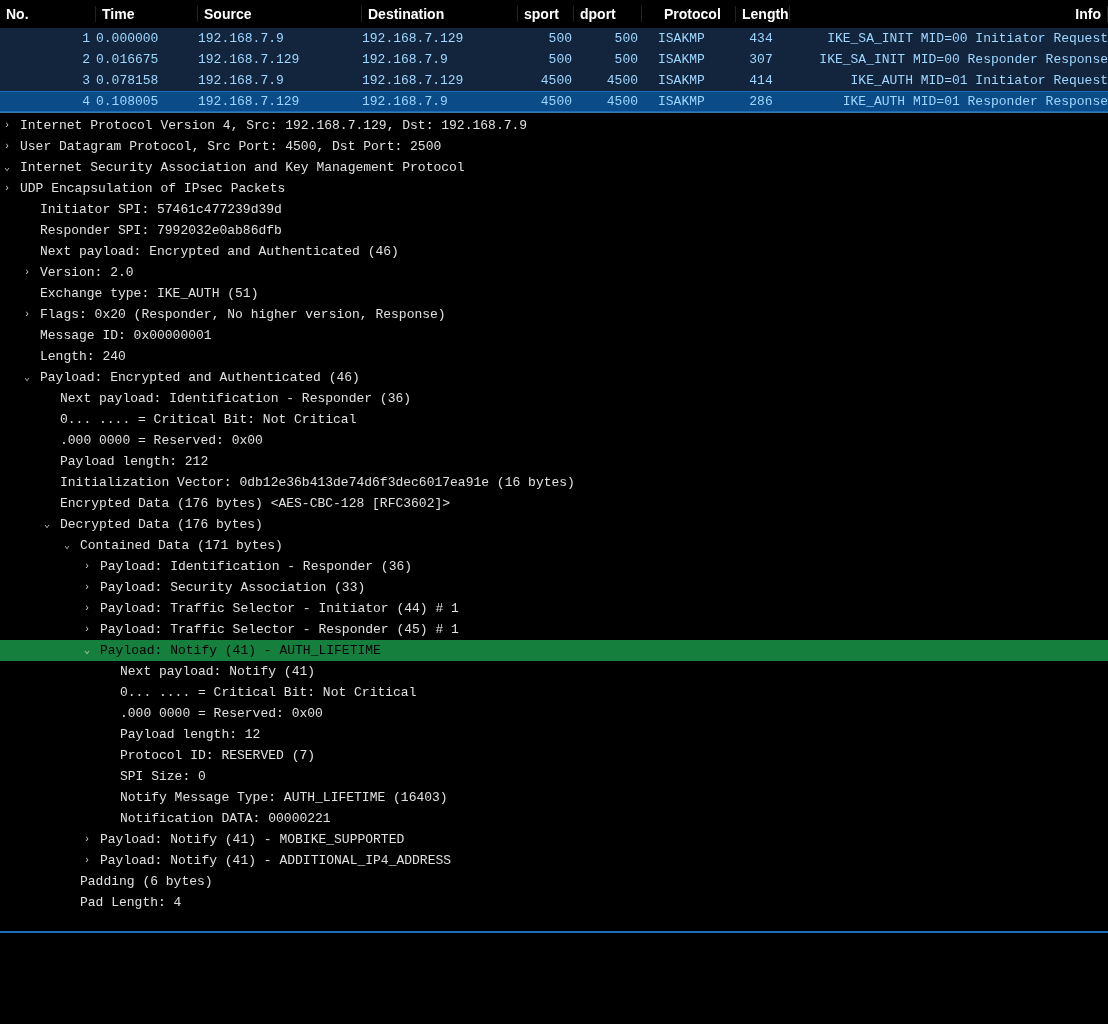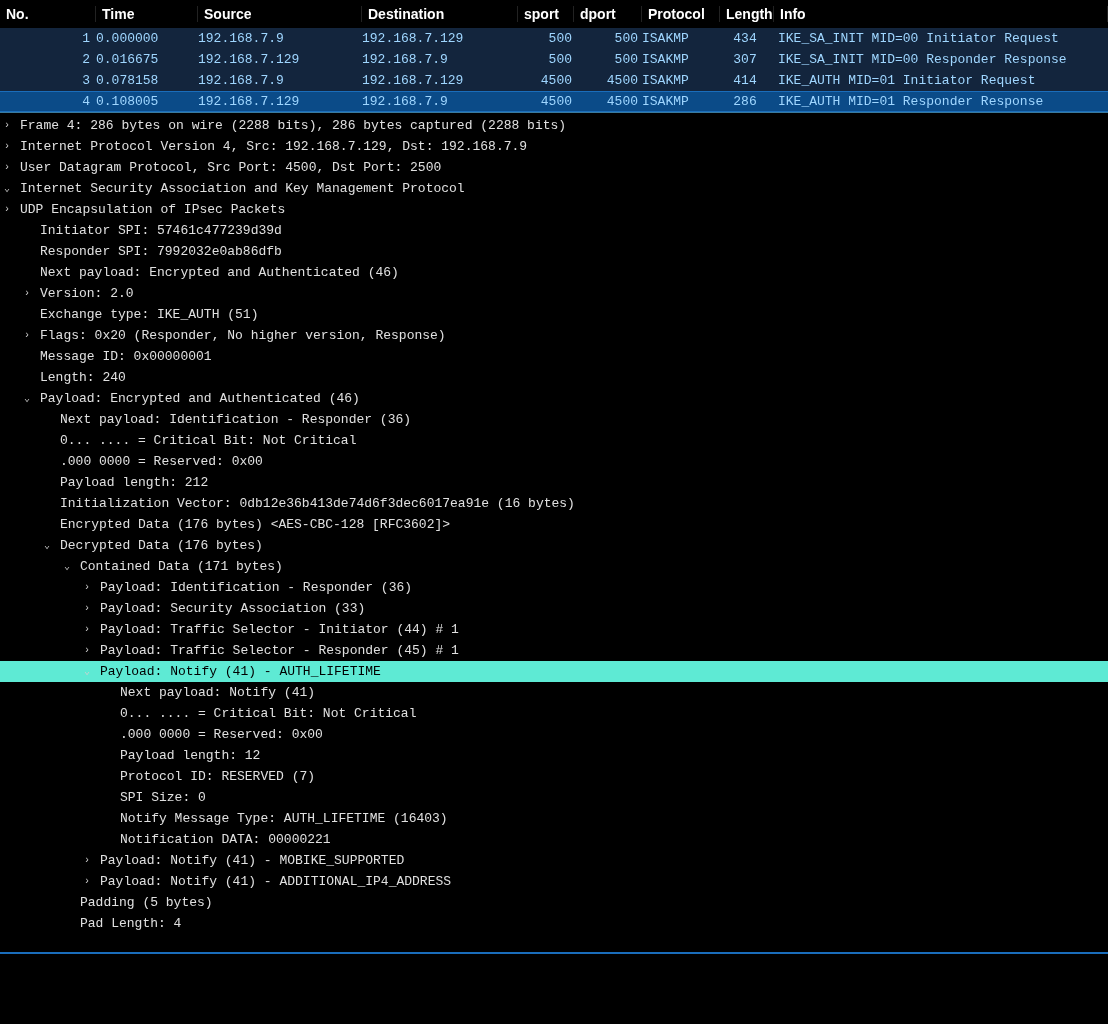--- a/index.html
+++ b/index.html
@@ -40,40 +40,40 @@
   background: #0b4b88;
   border-top: 1px solid #1a6dbb;
   border-bottom: 1px solid #1a6dbb;
 }
 .col-no { width: 96px; text-align: right; padding-right: 6px;}
 .col-time { width: 102px; }
 .col-src { width: 164px; }
 .col-dst { width: 156px; }
 .col-sport { width: 56px; text-align: right; padding-right:2px;}
 .col-dport { width: 68px; text-align: right; padding-right:4px;}
-.col-proto { width: 78px; }
+.col-proto { width: 78px; margin-left: 16px; }
 .col-len { width: 54px; text-align: center;padding-right:4px;}
-.col-info { flex: 1; padding-left:4px;}
+.col-info { flex: 1; padding-left:4px;text-align:right;}
 .header-row .col-no,
 .header-row .col-sport,
 .header-row .col-dport,
 .header-row .col-len { text-align: left; padding-left: 6px;}
 .tree {
   padding-top: 2px;
   line-height: 21px;
 }
 .tree-row {
   display: flex;
   align-items: center;
   height: 21px;
   position: relative;
   white-space: nowrap;
 }
 .tree-row.highlighted {
-  background: #5eead4;
+  background: #15803d;
   color: #000;
 }
 .toggle {
   width: 14px;
   text-align: center;
   color: #d0d0d0;
   font-size: 10px;
   cursor: pointer;
 }
 .toggle.expanded::before { content: "⌄"; }
@@ -147,24 +147,20 @@
         <div class="col-proto">ISAKMP</div>
         <div class="col-len">286</div>
         <div class="col-info">IKE_AUTH MID=01 Responder Response</div>
       </div>
     </div>
 </div>
 
 <div class="tree">
   <div class="tree-row">
     <span class="toggle collapsed"></span>
-    <span class="label">Frame 4: 286 bytes on wire (2288 bits), 286 bytes captured (2288 bits)</span>
-  </div>
-  <div class="tree-row">
-    <span class="toggle collapsed"></span>
     <span class="label">Internet Protocol Version 4, Src: 192.168.7.129, Dst: 192.168.7.9</span>
   </div>
   <div class="tree-row">
     <span class="toggle collapsed"></span>
     <span class="label">User Datagram Protocol, Src Port: 4500, Dst Port: 2500</span>
   </div>
   <div class="tree-row">
     <span class="toggle expanded"></span>
     <span class="label">Internet Security Association and Key Management Protocol</span>
   </div>
@@ -337,21 +333,21 @@
     </div>
   <div class="tree-row">
       <span class="indent i4"></span>
       <span class="toggle collapsed"></span>
       <span class="label">Payload: Notify (41) - ADDITIONAL_IP4_ADDRESS</span>
     </div>
 
   <div class="tree-row">
       <span class="indent i3"></span>
       <span class="no-toggle"></span>
-      <span class="label">Padding (5 bytes)</span>
+      <span class="label">Padding (6 bytes)</span>
     </div>
   <div class="tree-row">
       <span class="indent i3"></span>
       <span class="no-toggle"></span>
       <span class="label">Pad Length: 4</span>
     </div>
 </div>
 <div class="bottom-line"></div>
 
 </body></html>

